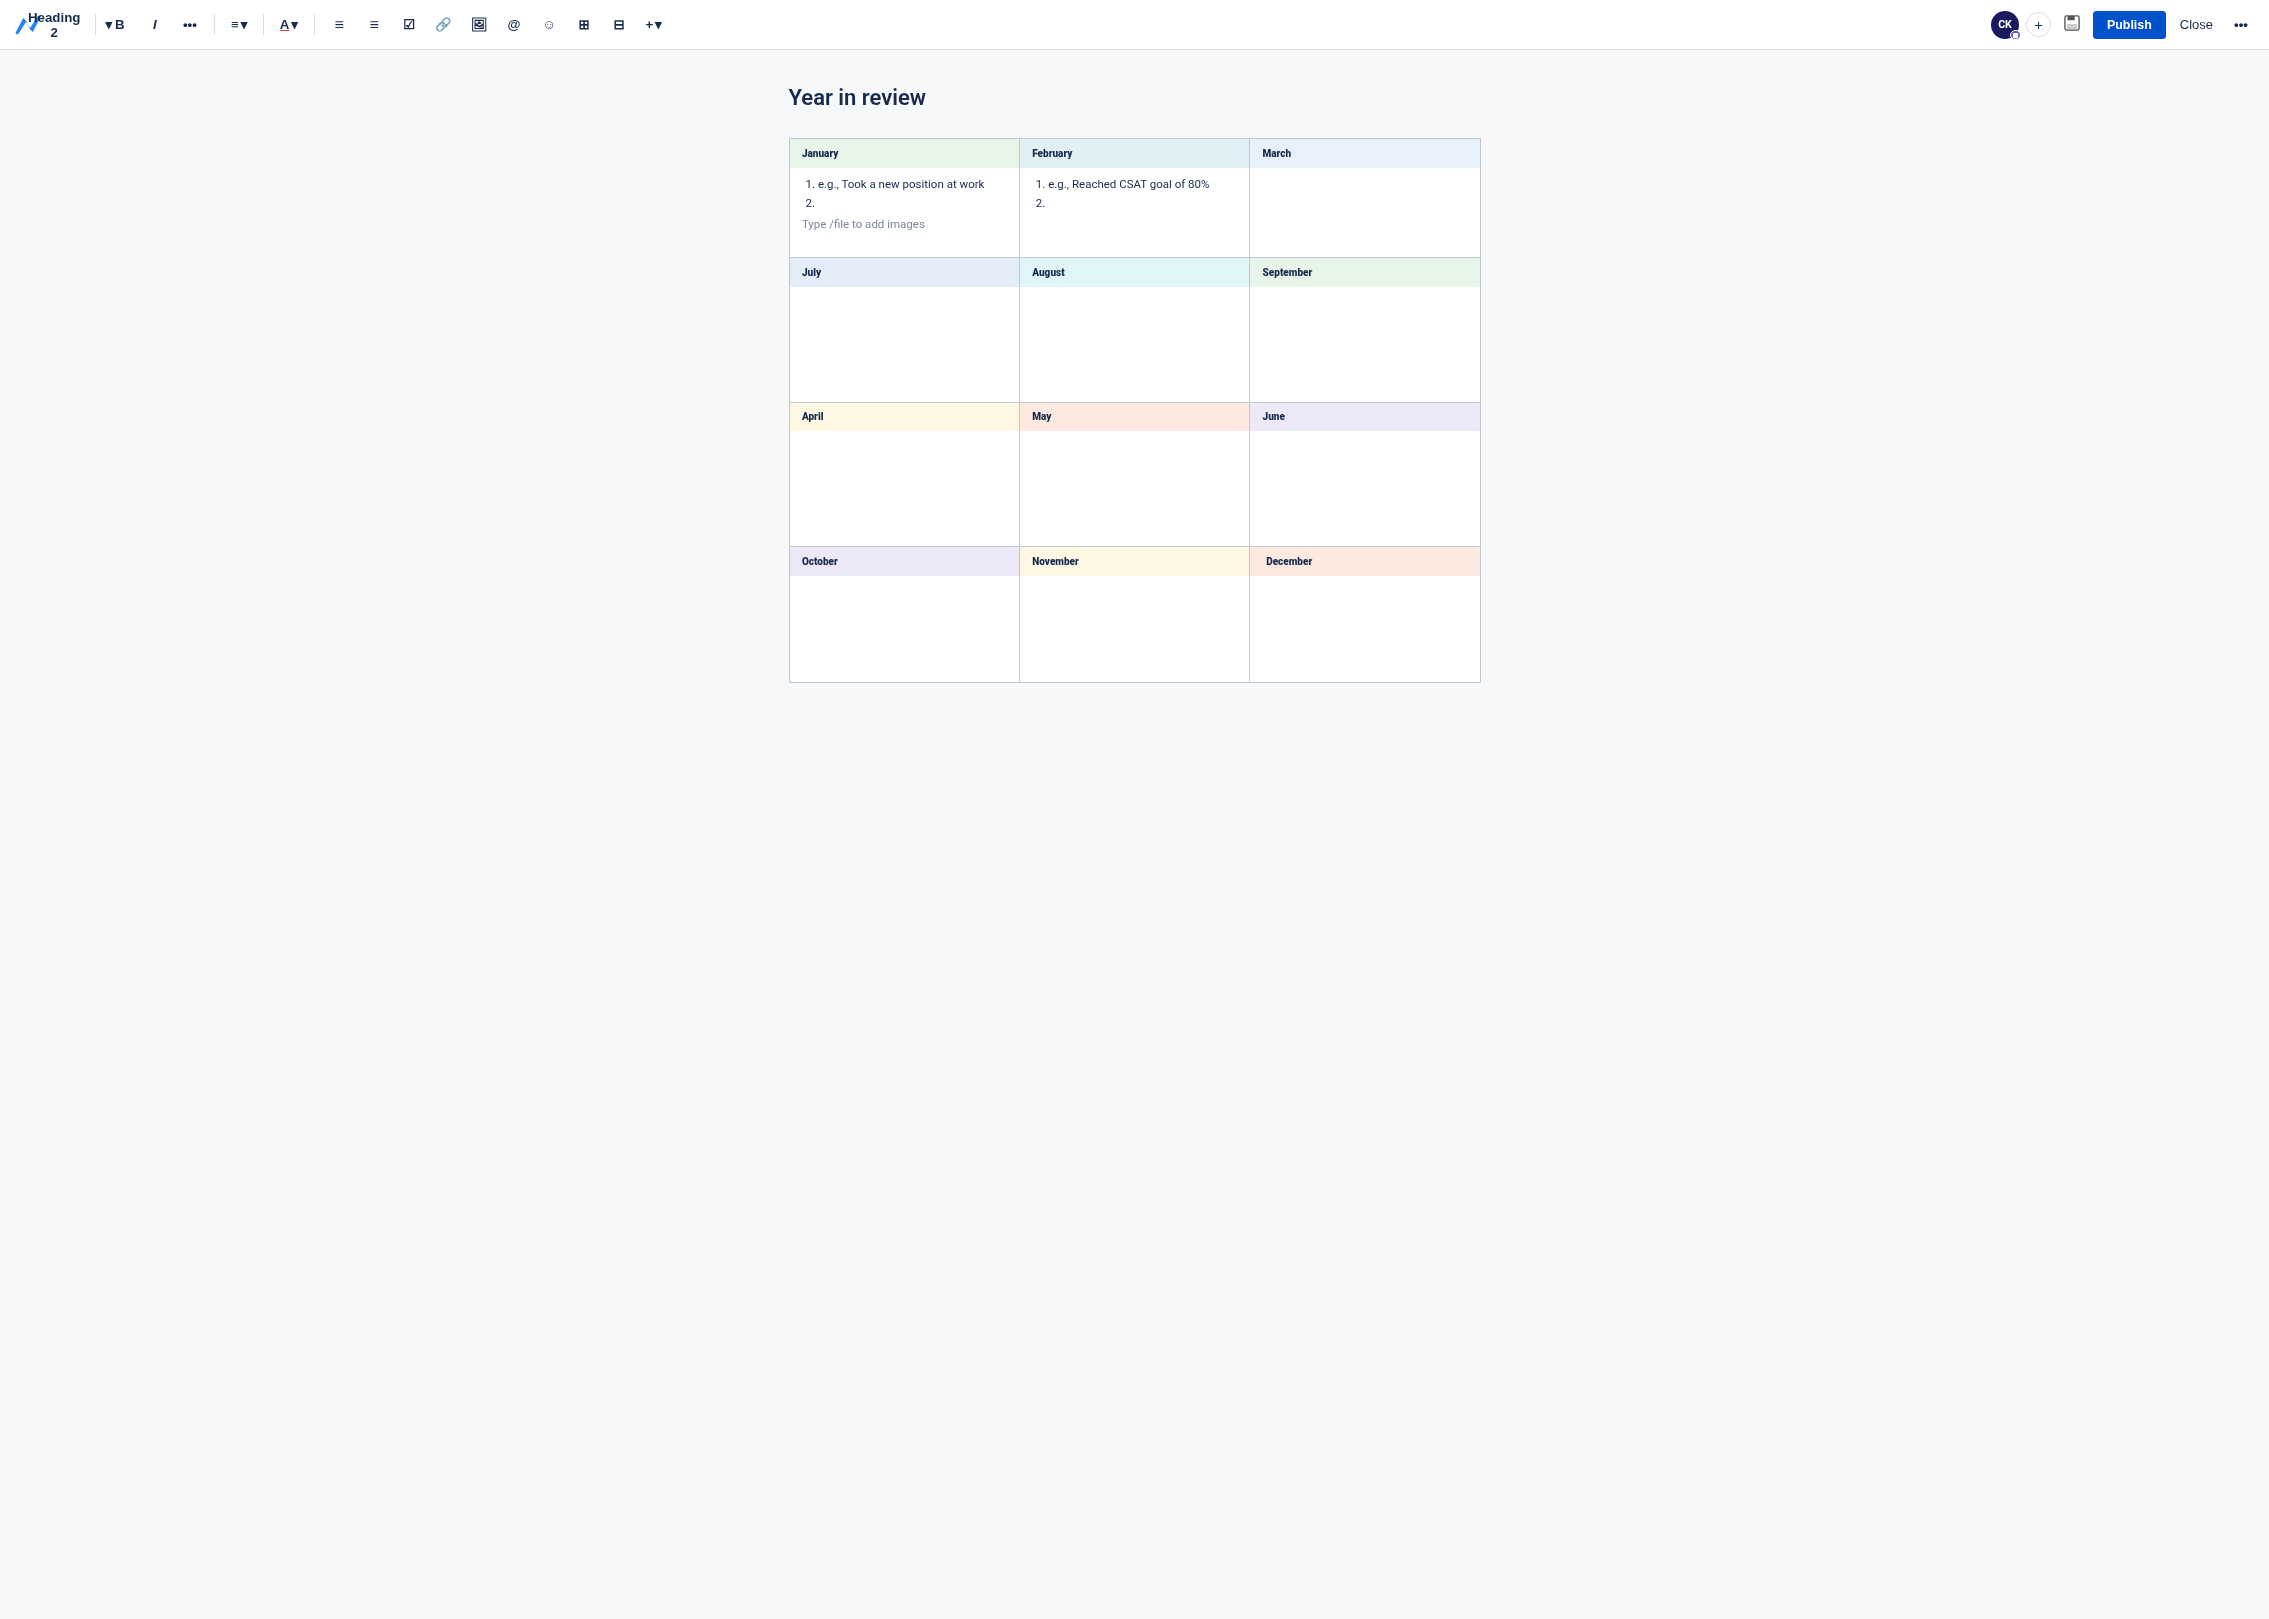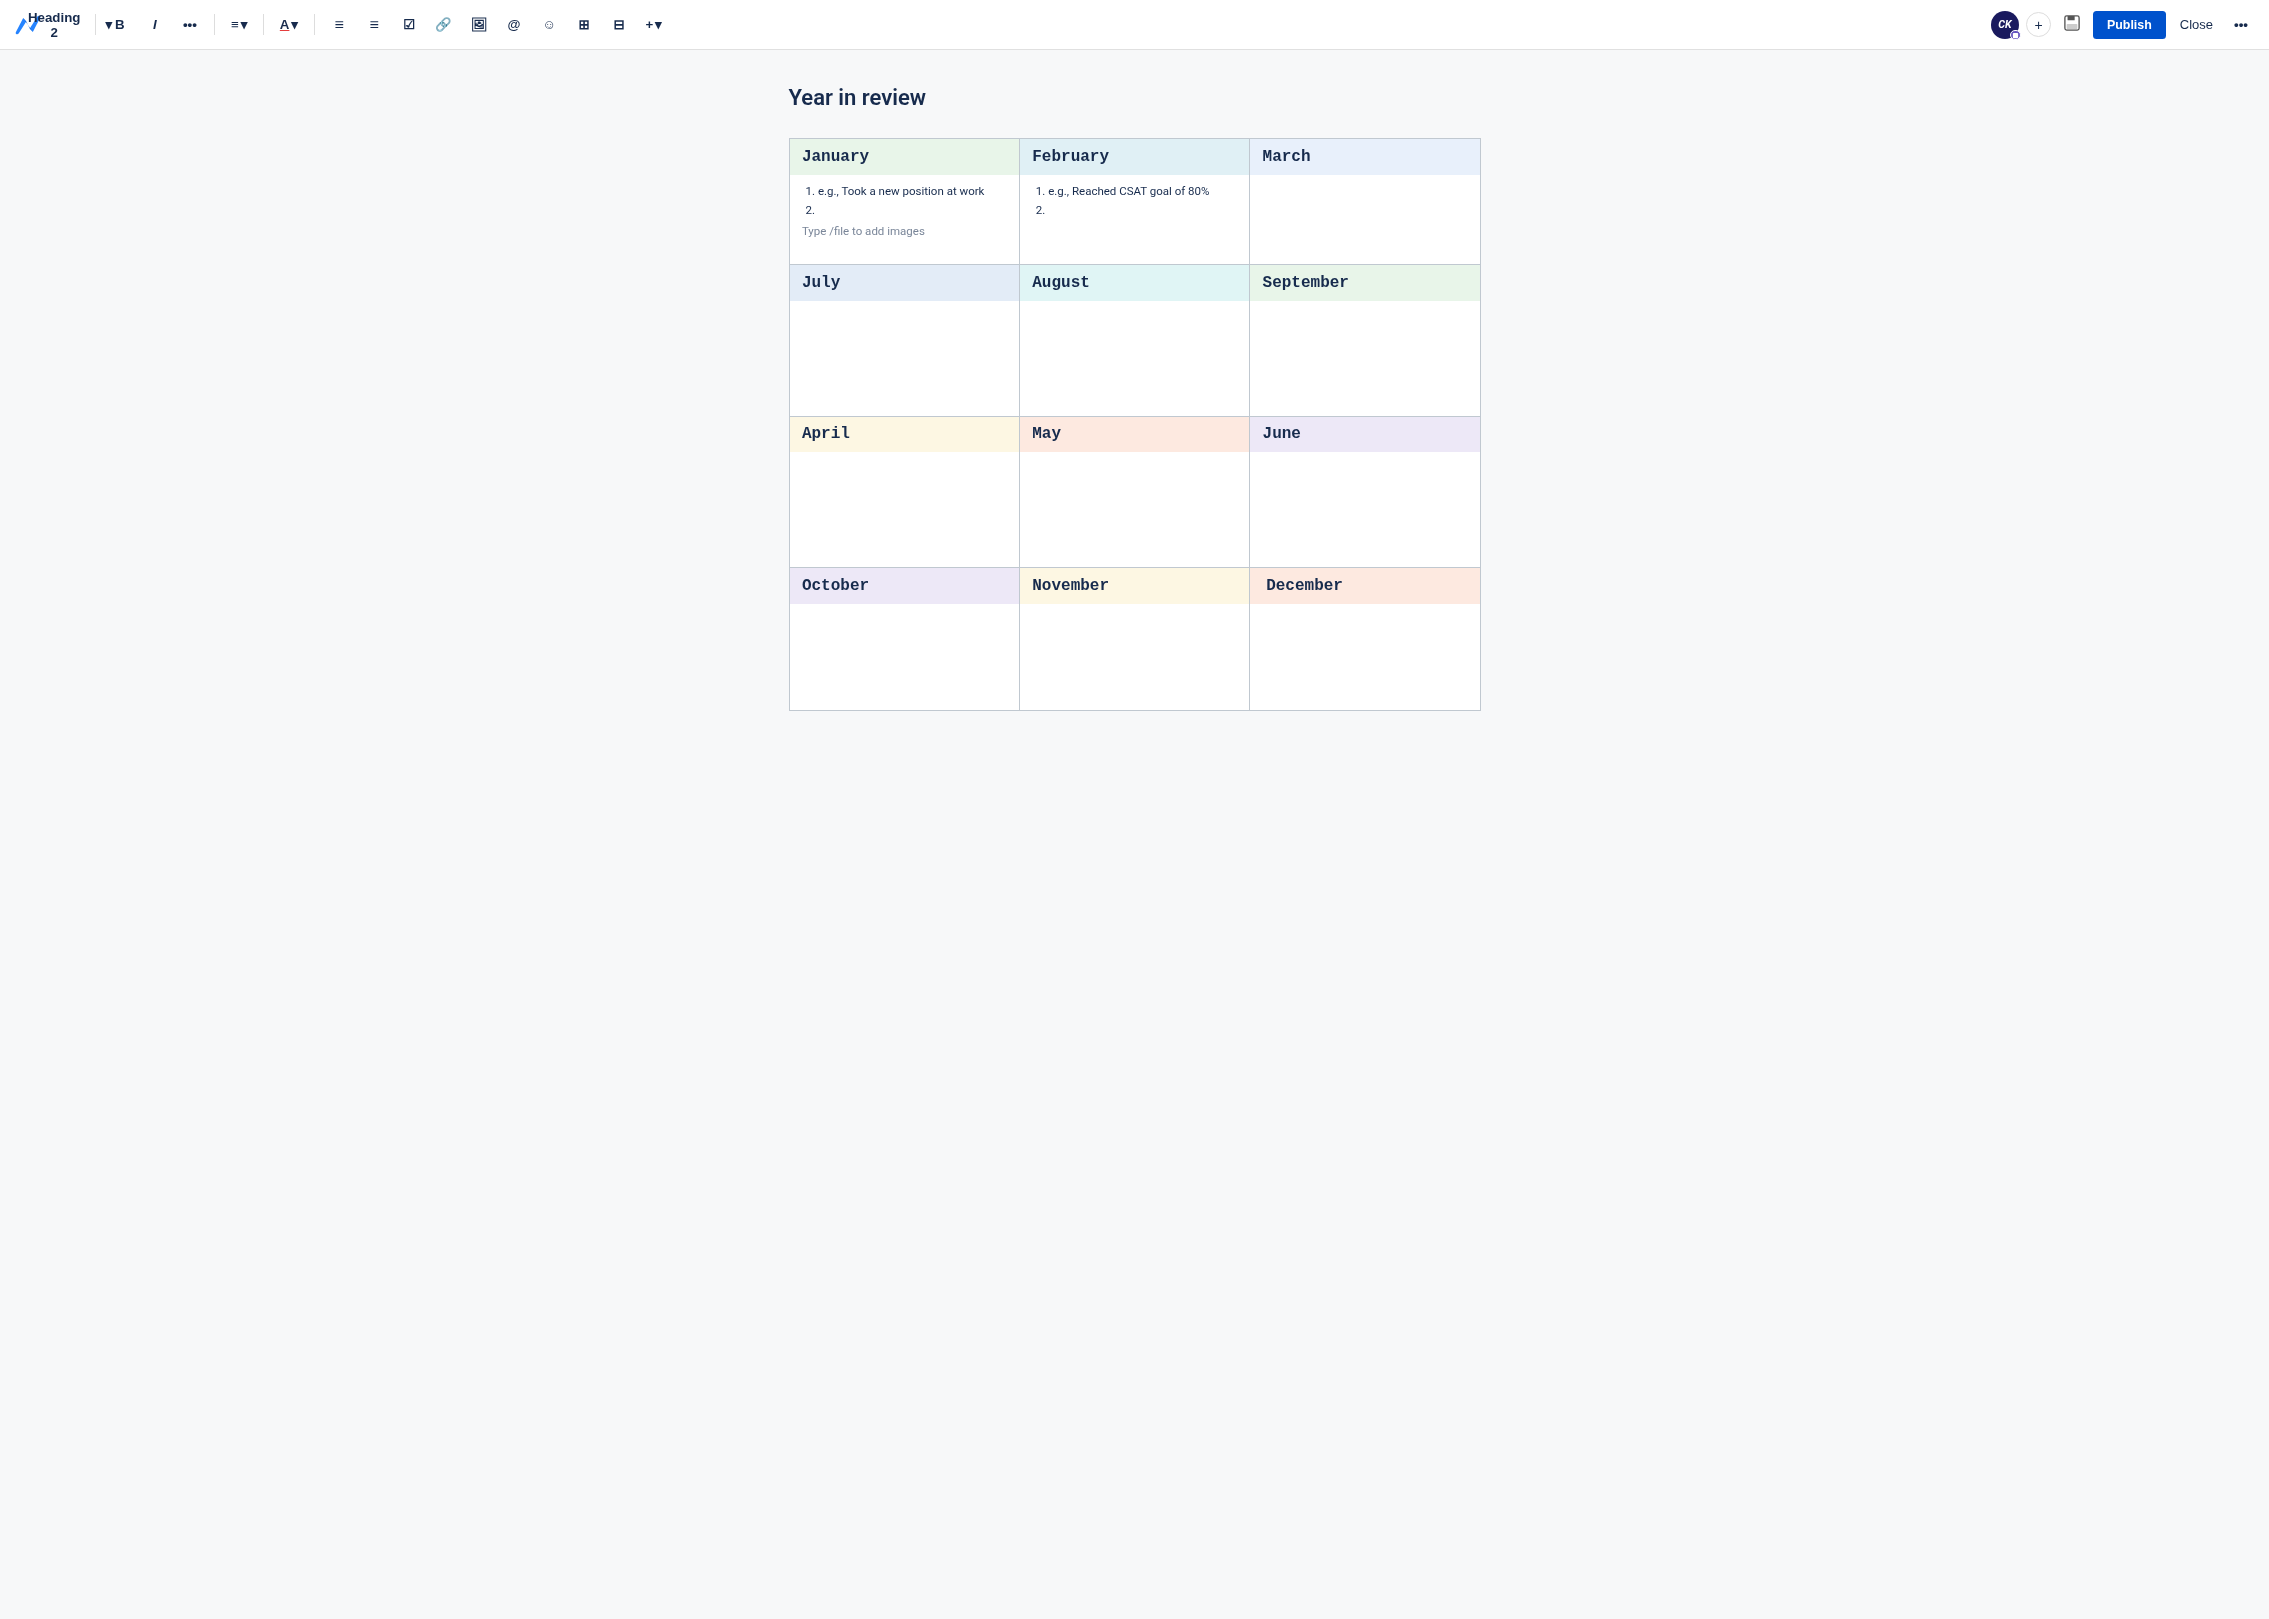--- a/index.html
+++ b/index.html
@@ -89,21 +89,20 @@
       border-radius: 50%;
       background: #1a1a5e;
       color: white;
       font-size: 10.6px;
       font-weight: bold;
       display: flex;
       align-items: center;
       justify-content: center;
       position: relative;
       flex-shrink: 0;
-      font-style: italic;
     }
 
     .avatar-badge {
       position: absolute;
       bottom: -1.8px;
       right: -1.8px;
       width: 10.6px;
       height: 10.6px;
       background: #6554c0;
       border-radius: 50%;
@@ -176,23 +175,22 @@
 
     .calendar-table td {
       border: 0.9px solid #c0c8d0;
       vertical-align: top;
       width: 33.33%;
     }
 
     .month-header {
       padding: 8.9px 12.4px;
       font-weight: 700;
-      font-size: 16px;
-      color: #172b4d;
-      font-family: Liberation Mono, monospace;
+      font-size: 10px;
+      color: #172b4d;
     }
 
     .month-content {
       padding: 8.9px 12.4px;
       min-height: 89px;
       font-size: 11.5px;
       color: #172b4d;
     }
 
     .month-content ol {

